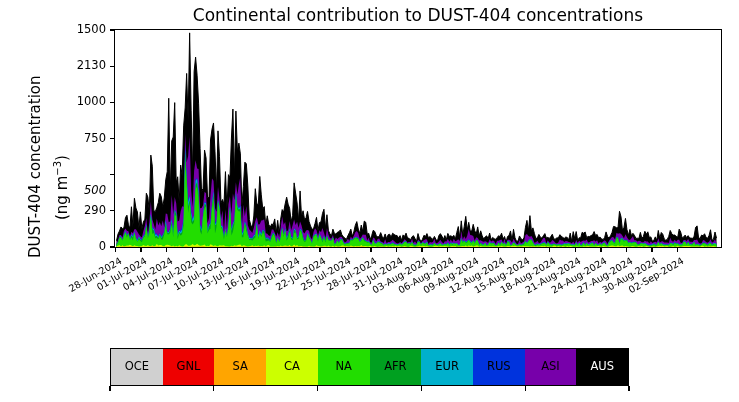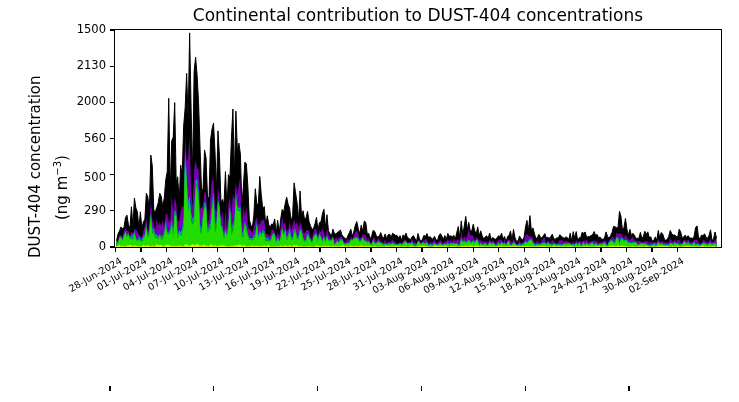--- a/index.html
+++ b/index.html
@@ -74,25 +74,25 @@
   <div id="ylabel2-wrap">
     <div id="ylabel2"><span>(ng m</span><span class="sup">−3</span><span>)</span></div>
   </div>
 
   <div id="yticks">
       <div class="ytick-mark" style="top: 246.35px;"></div>
       <div class="ytick-lbl" style="top: 241px;">0</div>
       <div class="ytick-mark" style="top: 210.183px;"></div>
       <div class="ytick-lbl" style="top: 204.833px;">290</div>
       <div class="ytick-mark" style="top: 174.017px;"></div>
-      <div class="ytick-lbl" style="top: 172px;">500</div>
+      <div class="ytick-lbl" style="top: 185px; font-style: italic;">500</div>
       <div class="ytick-mark" style="top: 137.85px;"></div>
-      <div class="ytick-lbl" style="top: 132.5px;">560</div>
+      <div class="ytick-lbl" style="top: 132.5px;">750</div>
       <div class="ytick-mark" style="top: 101.683px;"></div>
-      <div class="ytick-lbl" style="top: 96.3333px;">2000</div>
+      <div class="ytick-lbl" style="top: 96.3333px;">1000</div>
       <div class="ytick-mark" style="top: 65.5167px;"></div>
       <div class="ytick-lbl" style="top: 60.1667px;">2130</div>
       <div class="ytick-mark" style="top: 29.35px;"></div>
       <div class="ytick-lbl" style="top: 24px;">1500</div>
     </div>
 
   <div id="plot-frame">
     <svg id="plot-svg" width="606" height="217">
         <path d="M 1.50 217.00 L 1.50 210.76 L 2.99 204.10 L 4.49 200.99 L 5.98 196.94 L 7.47 198.64 L 8.96 197.65 L 10.46 187.61 L 11.95 185.21 L 13.44 194.93 L 14.93 198.25 L 16.43 176.75 L 17.92 196.64 L 19.41 168.23 L 20.90 177.95 L 22.40 182.03 L 23.89 198.13 L 25.38 181.85 L 26.87 198.67 L 28.37 192.00 L 29.86 189.19 L 31.35 163.24 L 32.84 167.03 L 34.34 181.43 L 35.83 125.08 L 37.32 136.17 L 38.81 180.47 L 40.31 181.66 L 41.80 177.45 L 43.29 172.55 L 44.78 163.25 L 46.28 166.61 L 47.77 176.80 L 49.26 167.93 L 50.75 149.79 L 52.25 141.54 L 53.74 68.24 L 55.23 162.57 L 56.72 110.97 L 58.22 107.05 L 59.71 72.62 L 61.20 152.56 L 62.69 146.77 L 64.19 172.28 L 65.68 135.03 L 67.17 145.89 L 68.66 95.89 L 70.16 77.92 L 71.65 43.45 L 73.14 90.98 L 74.63 2.89 L 76.13 80.23 L 77.62 144.45 L 79.11 41.44 L 80.60 27.14 L 82.10 45.23 L 83.59 73.17 L 85.08 118.57 L 86.57 161.65 L 88.07 158.40 L 89.56 120.09 L 91.05 127.97 L 92.54 167.48 L 94.04 167.67 L 95.53 109.99 L 97.02 99.12 L 98.51 92.98 L 100.01 121.83 L 101.50 160.94 L 102.99 100.85 L 104.49 126.68 L 105.98 172.91 L 107.47 169.51 L 108.96 174.33 L 110.46 141.64 L 111.95 178.49 L 113.44 144.64 L 114.93 147.84 L 116.43 108.06 L 117.92 79.04 L 119.41 147.31 L 120.90 81.09 L 122.40 121.10 L 123.89 113.14 L 125.38 123.89 L 126.87 176.02 L 128.37 156.62 L 129.86 132.17 L 131.35 133.81 L 132.84 155.82 L 134.34 189.60 L 135.83 195.13 L 137.32 197.62 L 138.81 185.98 L 140.31 158.69 L 141.80 173.21 L 143.29 175.32 L 144.78 146.44 L 146.28 164.83 L 147.77 178.92 L 149.26 176.60 L 150.75 195.71 L 152.25 185.79 L 153.74 194.45 L 155.23 197.23 L 156.72 193.88 L 158.22 194.68 L 159.71 188.93 L 161.20 203.06 L 162.69 190.34 L 164.19 203.39 L 165.68 189.17 L 167.17 179.59 L 168.66 182.10 L 170.16 173.84 L 171.65 167.16 L 173.14 174.19 L 174.63 178.35 L 176.13 191.62 L 177.62 185.38 L 179.11 152.88 L 180.60 163.02 L 182.10 172.93 L 183.59 190.64 L 185.08 160.96 L 186.57 186.87 L 188.07 180.78 L 189.56 189.52 L 191.05 187.68 L 192.54 181.42 L 194.04 191.53 L 195.53 195.93 L 197.02 199.33 L 198.51 198.83 L 200.01 193.49 L 201.50 187.36 L 202.99 200.39 L 204.49 192.49 L 205.98 191.95 L 207.47 183.44 L 208.96 179.26 L 210.46 198.24 L 211.95 184.72 L 213.44 200.77 L 214.93 203.75 L 216.43 205.88 L 217.92 199.14 L 219.41 203.43 L 220.90 204.11 L 222.40 202.30 L 223.89 201.64 L 225.38 199.91 L 226.87 204.79 L 228.37 206.84 L 229.86 208.06 L 231.35 209.45 L 232.84 205.85 L 234.34 202.82 L 235.83 199.17 L 237.32 206.26 L 238.81 201.94 L 240.31 195.34 L 241.80 191.62 L 243.29 199.10 L 244.78 203.65 L 246.28 195.07 L 247.77 201.50 L 249.26 191.11 L 250.75 192.35 L 252.25 204.14 L 253.74 203.32 L 255.23 209.65 L 256.72 205.46 L 258.22 200.30 L 259.71 201.38 L 261.20 205.40 L 262.69 206.93 L 264.19 206.62 L 265.68 202.62 L 267.17 206.60 L 268.66 208.28 L 270.16 203.96 L 271.65 208.71 L 273.14 204.72 L 274.63 204.22 L 276.13 207.29 L 277.62 203.24 L 279.11 204.43 L 280.60 205.34 L 282.10 205.56 L 283.59 208.09 L 285.08 205.64 L 286.57 210.33 L 288.07 204.89 L 289.56 206.41 L 291.05 203.14 L 292.54 208.11 L 294.04 208.24 L 295.53 209.99 L 297.02 206.75 L 298.51 205.66 L 300.01 208.51 L 301.50 211.45 L 302.99 203.56 L 304.49 208.76 L 305.98 211.77 L 307.47 209.21 L 308.96 205.31 L 310.46 206.48 L 311.95 203.60 L 313.44 207.81 L 314.93 206.61 L 316.43 207.98 L 317.92 209.46 L 319.41 206.39 L 320.90 209.29 L 322.40 211.04 L 323.89 205.62 L 325.38 203.65 L 326.87 206.04 L 328.37 209.48 L 329.86 205.56 L 331.35 209.66 L 332.84 203.41 L 334.34 206.46 L 335.83 205.74 L 337.32 206.90 L 338.81 205.34 L 340.31 209.17 L 341.80 202.41 L 343.29 196.56 L 344.78 207.79 L 346.28 190.87 L 347.77 205.22 L 349.26 196.33 L 350.75 186.37 L 352.25 199.96 L 353.74 192.34 L 355.23 200.98 L 356.72 201.05 L 358.22 194.31 L 359.71 200.65 L 361.20 204.06 L 362.69 196.91 L 364.19 206.12 L 365.68 200.84 L 367.17 205.85 L 368.66 208.97 L 370.16 206.95 L 371.65 205.82 L 373.14 208.68 L 374.63 203.03 L 376.13 209.86 L 377.62 207.45 L 379.11 208.65 L 380.60 209.32 L 382.10 207.64 L 383.59 205.69 L 385.08 206.73 L 386.57 203.19 L 388.07 209.01 L 389.56 206.47 L 391.05 211.96 L 392.54 206.53 L 394.04 205.49 L 395.53 200.94 L 397.02 210.49 L 398.51 199.30 L 400.01 207.76 L 401.50 211.30 L 402.99 211.16 L 404.49 205.96 L 405.98 208.77 L 407.47 209.68 L 408.96 208.05 L 410.46 197.30 L 411.95 190.38 L 413.44 200.88 L 414.93 185.65 L 416.43 201.12 L 417.92 197.89 L 419.41 203.50 L 420.90 208.58 L 422.40 207.81 L 423.89 204.40 L 425.38 207.18 L 426.87 208.09 L 428.37 205.83 L 429.86 203.60 L 431.35 208.01 L 432.84 207.37 L 434.34 208.48 L 435.83 206.50 L 437.32 204.25 L 438.81 208.93 L 440.31 209.19 L 441.80 207.66 L 443.29 208.25 L 444.78 204.76 L 446.28 205.92 L 447.77 207.60 L 449.26 208.36 L 450.75 207.04 L 452.25 207.43 L 453.74 209.85 L 455.23 203.11 L 456.72 211.38 L 458.22 201.63 L 459.71 208.39 L 461.20 201.55 L 462.69 210.55 L 464.19 207.71 L 465.68 207.73 L 467.17 202.25 L 468.66 203.23 L 470.16 201.97 L 471.65 207.55 L 473.14 206.46 L 474.63 206.49 L 476.13 205.53 L 477.62 204.80 L 479.11 201.57 L 480.60 205.55 L 482.10 204.40 L 483.59 207.84 L 485.08 207.12 L 486.57 209.08 L 488.07 209.43 L 489.56 207.78 L 491.05 201.91 L 492.54 206.40 L 494.04 208.23 L 495.53 205.66 L 497.02 202.62 L 498.51 196.41 L 500.01 196.80 L 501.50 197.71 L 502.99 197.71 L 504.49 181.29 L 505.98 186.57 L 507.47 200.25 L 508.96 197.43 L 510.46 188.42 L 511.95 199.54 L 513.44 205.25 L 514.93 199.41 L 516.43 205.65 L 517.92 203.33 L 519.41 205.26 L 520.90 208.38 L 522.40 208.18 L 523.89 208.46 L 525.38 202.35 L 526.87 208.36 L 528.37 206.45 L 529.86 201.30 L 531.35 204.30 L 532.84 201.82 L 534.34 207.59 L 535.83 206.88 L 537.32 211.14 L 538.81 210.43 L 540.31 206.86 L 541.80 210.36 L 543.29 200.44 L 544.78 208.20 L 546.28 202.48 L 547.77 204.23 L 549.26 208.91 L 550.75 210.26 L 552.25 209.42 L 553.74 206.38 L 555.23 200.48 L 556.72 203.61 L 558.22 205.12 L 559.71 205.02 L 561.20 206.35 L 562.69 207.31 L 564.19 199.16 L 565.68 202.02 L 567.17 207.98 L 568.66 206.98 L 570.16 205.12 L 571.65 207.65 L 573.14 205.63 L 574.63 208.07 L 576.13 208.08 L 577.62 208.51 L 579.11 206.28 L 580.60 197.35 L 582.10 195.89 L 583.59 207.87 L 585.08 208.42 L 586.57 205.05 L 588.07 205.79 L 589.56 203.76 L 591.05 207.38 L 592.54 208.30 L 594.04 205.47 L 595.53 199.77 L 597.02 210.32 L 598.51 209.14 L 600.01 202.03 L 601.50 208.10 L 601.50 217.00 Z" fill="#000000" stroke="none"></path>
         <path d="M 1.50 217.00 L 1.50 213.71 L 2.99 210.14 L 4.49 204.96 L 5.98 205.12 L 7.47 207.51 L 8.96 200.67 L 10.46 198.48 L 11.95 200.72 L 13.44 201.26 L 14.93 206.51 L 16.43 201.76 L 17.92 203.15 L 19.41 199.25 L 20.90 199.15 L 22.40 201.83 L 23.89 204.16 L 25.38 206.24 L 26.87 207.38 L 28.37 200.96 L 29.86 195.94 L 31.35 188.03 L 32.84 204.20 L 34.34 192.76 L 35.83 171.51 L 37.32 189.40 L 38.81 194.21 L 40.31 199.58 L 41.80 188.52 L 43.29 195.56 L 44.78 191.89 L 46.28 196.25 L 47.77 190.49 L 49.26 197.13 L 50.75 183.40 L 52.25 183.88 L 53.74 192.28 L 55.23 191.16 L 56.72 164.93 L 58.22 184.20 L 59.71 167.08 L 61.20 173.20 L 62.69 191.43 L 64.19 190.57 L 65.68 181.35 L 67.17 176.14 L 68.66 176.77 L 70.16 104.10 L 71.65 132.43 L 73.14 125.91 L 74.63 106.80 L 76.13 160.30 L 77.62 177.23 L 79.11 140.84 L 80.60 130.15 L 82.10 138.50 L 83.59 139.09 L 85.08 178.23 L 86.57 178.12 L 88.07 175.34 L 89.56 161.65 L 91.05 163.37 L 92.54 193.61 L 94.04 188.03 L 95.53 165.18 L 97.02 148.47 L 98.51 150.71 L 100.01 178.01 L 101.50 181.84 L 102.99 156.74 L 104.49 169.01 L 105.98 189.40 L 107.47 180.23 L 108.96 202.01 L 110.46 179.28 L 111.95 199.77 L 113.44 174.34 L 114.93 166.18 L 116.43 184.09 L 117.92 163.56 L 119.41 170.11 L 120.90 152.13 L 122.40 164.39 L 123.89 154.54 L 125.38 146.66 L 126.87 196.20 L 128.37 174.68 L 129.86 186.14 L 131.35 175.95 L 132.84 195.17 L 134.34 199.59 L 135.83 201.09 L 137.32 202.93 L 138.81 197.87 L 140.31 191.00 L 141.80 187.32 L 143.29 194.50 L 144.78 194.36 L 146.28 190.51 L 147.77 190.28 L 149.26 189.36 L 150.75 203.24 L 152.25 203.87 L 153.74 205.47 L 155.23 206.03 L 156.72 199.39 L 158.22 199.48 L 159.71 202.41 L 161.20 206.65 L 162.69 202.18 L 164.19 207.36 L 165.68 196.89 L 167.17 186.68 L 168.66 194.81 L 170.16 192.08 L 171.65 201.33 L 173.14 200.13 L 174.63 191.05 L 176.13 200.26 L 177.62 195.36 L 179.11 189.49 L 180.60 195.04 L 182.10 191.72 L 183.59 197.99 L 185.08 191.44 L 186.57 195.41 L 188.07 202.12 L 189.56 203.58 L 191.05 200.41 L 192.54 200.08 L 194.04 200.73 L 195.53 207.23 L 197.02 209.20 L 198.51 201.99 L 200.01 198.15 L 201.50 200.33 L 202.99 205.75 L 204.49 200.14 L 205.98 202.15 L 207.47 198.04 L 208.96 202.85 L 210.46 207.88 L 211.95 198.24 L 213.44 204.38 L 214.93 208.26 L 216.43 208.58 L 217.92 205.02 L 219.41 210.79 L 220.90 207.43 L 222.40 209.02 L 223.89 207.69 L 225.38 206.63 L 226.87 206.96 L 228.37 210.12 L 229.86 212.56 L 231.35 211.47 L 232.84 208.84 L 234.34 210.78 L 235.83 206.46 L 237.32 208.64 L 238.81 205.75 L 240.31 202.35 L 241.80 200.88 L 243.29 203.23 L 244.78 208.74 L 246.28 207.24 L 247.77 204.54 L 249.26 204.69 L 250.75 204.81 L 252.25 210.36 L 253.74 207.73 L 255.23 212.29 L 256.72 212.55 L 258.22 207.44 L 259.71 208.61 L 261.20 211.59 L 262.69 209.09 L 264.19 208.47 L 265.68 211.52 L 267.17 212.05 L 268.66 212.97 L 270.16 209.36 L 271.65 213.37 L 273.14 212.10 L 274.63 212.08 L 276.13 211.36 L 277.62 209.82 L 279.11 211.10 L 280.60 212.47 L 282.10 213.45 L 283.59 213.18 L 285.08 211.93 L 286.57 213.24 L 288.07 211.54 L 289.56 209.25 L 291.05 210.47 L 292.54 212.72 L 294.04 211.65 L 295.53 212.36 L 297.02 208.44 L 298.51 213.26 L 300.01 211.33 L 301.50 213.80 L 302.99 209.60 L 304.49 210.67 L 305.98 213.42 L 307.47 210.93 L 308.96 210.17 L 310.46 209.29 L 311.95 209.47 L 313.44 214.06 L 314.93 212.10 L 316.43 212.60 L 317.92 211.91 L 319.41 208.70 L 320.90 213.32 L 322.40 213.00 L 323.89 211.56 L 325.38 209.82 L 326.87 211.94 L 328.37 213.58 L 329.86 211.21 L 331.35 211.44 L 332.84 209.07 L 334.34 211.74 L 335.83 209.47 L 337.32 212.04 L 338.81 208.66 L 340.31 211.13 L 341.80 210.42 L 343.29 209.35 L 344.78 211.11 L 346.28 200.88 L 347.77 209.56 L 349.26 206.17 L 350.75 209.01 L 352.25 205.62 L 353.74 199.04 L 355.23 205.06 L 356.72 205.17 L 358.22 205.89 L 359.71 210.57 L 361.20 207.28 L 362.69 208.03 L 364.19 210.46 L 365.68 210.16 L 367.17 211.29 L 368.66 211.71 L 370.16 211.37 L 371.65 211.83 L 373.14 212.96 L 374.63 209.32 L 376.13 211.57 L 377.62 210.49 L 379.11 210.92 L 380.60 214.07 L 382.10 210.73 L 383.59 210.65 L 385.08 209.90 L 386.57 209.39 L 388.07 213.10 L 389.56 208.46 L 391.05 214.07 L 392.54 209.74 L 394.04 209.66 L 395.53 210.49 L 397.02 212.85 L 398.51 208.78 L 400.01 211.22 L 401.50 213.63 L 402.99 213.96 L 404.49 209.91 L 405.98 213.48 L 407.47 212.52 L 408.96 211.57 L 410.46 205.11 L 411.95 203.89 L 413.44 205.92 L 414.93 206.84 L 416.43 205.90 L 417.92 208.57 L 419.41 212.69 L 420.90 212.17 L 422.40 210.83 L 423.89 213.05 L 425.38 212.74 L 426.87 210.21 L 428.37 207.92 L 429.86 207.88 L 431.35 213.50 L 432.84 210.16 L 434.34 212.58 L 435.83 212.23 L 437.32 209.93 L 438.81 211.10 L 440.31 212.72 L 441.80 213.57 L 443.29 212.60 L 444.78 209.48 L 446.28 210.41 L 447.77 210.38 L 449.26 211.91 L 450.75 211.12 L 452.25 211.23 L 453.74 212.06 L 455.23 212.36 L 456.72 213.53 L 458.22 211.41 L 459.71 213.93 L 461.20 210.04 L 462.69 212.86 L 464.19 210.64 L 465.68 211.90 L 467.17 210.89 L 468.66 210.59 L 470.16 210.65 L 471.65 209.48 L 473.14 212.47 L 474.63 211.91 L 476.13 210.89 L 477.62 210.99 L 479.11 210.35 L 480.60 211.54 L 482.10 210.15 L 483.59 213.47 L 485.08 211.74 L 486.57 212.82 L 488.07 211.60 L 489.56 210.37 L 491.05 211.22 L 492.54 213.88 L 494.04 210.84 L 495.53 208.79 L 497.02 207.12 L 498.51 207.29 L 500.01 209.39 L 501.50 202.84 L 502.99 203.64 L 504.49 203.35 L 505.98 203.79 L 507.47 205.77 L 508.96 208.15 L 510.46 204.15 L 511.95 207.36 L 513.44 209.62 L 514.93 210.03 L 516.43 208.20 L 517.92 206.27 L 519.41 210.16 L 520.90 210.35 L 522.40 211.48 L 523.89 210.78 L 525.38 211.01 L 526.87 212.15 L 528.37 212.21 L 529.86 210.70 L 531.35 211.48 L 532.84 211.57 L 534.34 213.47 L 535.83 211.20 L 537.32 213.06 L 538.81 212.35 L 540.31 211.75 L 541.80 212.39 L 543.29 208.33 L 544.78 212.50 L 546.28 211.44 L 547.77 211.25 L 549.26 212.48 L 550.75 212.59 L 552.25 212.62 L 553.74 213.08 L 555.23 207.72 L 556.72 210.90 L 558.22 211.69 L 559.71 209.77 L 561.20 211.49 L 562.69 209.65 L 564.19 209.85 L 565.68 212.84 L 567.17 212.97 L 568.66 209.89 L 570.16 210.04 L 571.65 211.04 L 573.14 209.00 L 574.63 211.87 L 576.13 211.64 L 577.62 212.04 L 579.11 210.08 L 580.60 209.95 L 582.10 209.53 L 583.59 212.47 L 585.08 213.40 L 586.57 213.23 L 588.07 209.99 L 589.56 210.58 L 591.05 211.94 L 592.54 212.87 L 594.04 211.73 L 595.53 209.30 L 597.02 212.55 L 598.51 211.72 L 600.01 209.52 L 601.50 212.85 L 601.50 217.00 Z" fill="#7700aa" stroke="none"></path>
@@ -150,20 +150,32 @@
       <div class="xtick-mark" style="left: 600.3px;"></div>
       <div class="xtick-lbl" style="left: 540.95px; width: 62px;">24-Aug-2024</div>
       <div class="xtick-mark" style="left: 625.85px;"></div>
       <div class="xtick-lbl" style="left: 566.5px; width: 62px;">27-Aug-2024</div>
       <div class="xtick-mark" style="left: 651.4px;"></div>
       <div class="xtick-lbl" style="left: 592.05px; width: 62px;">30-Aug-2024</div>
       <div class="xtick-mark" style="left: 676.95px;"></div>
       <div class="xtick-lbl" style="left: 617.6px; width: 62px;">02-Sep-2024</div>
     </div>
 
+  <div id="legend">
+      <div class="legend-cell" style="background: rgb(208, 208, 208); color: rgb(0, 0, 0);">OCE</div>
+      <div class="legend-cell" style="background: rgb(238, 0, 0); color: rgb(0, 0, 0);">GNL</div>
+      <div class="legend-cell" style="background: rgb(255, 165, 0); color: rgb(0, 0, 0);">SA</div>
+      <div class="legend-cell" style="background: rgb(204, 255, 0); color: rgb(0, 0, 0);">CA</div>
+      <div class="legend-cell" style="background: rgb(34, 221, 0); color: rgb(0, 0, 0);">NA</div>
+      <div class="legend-cell" style="background: rgb(0, 160, 32); color: rgb(0, 0, 0);">AFR</div>
+      <div class="legend-cell" style="background: rgb(0, 176, 204); color: rgb(0, 0, 0);">EUR</div>
+      <div class="legend-cell" style="background: rgb(0, 51, 221); color: rgb(0, 0, 0);">RUS</div>
+      <div class="legend-cell" style="background: rgb(119, 0, 170); color: rgb(0, 0, 0);">ASI</div>
+      <div class="legend-cell" style="background: rgb(0, 0, 0); color: rgb(255, 255, 255);">AUS</div>
+    </div>
   <div id="legend-ticks">
       <div class="cb-tick" style="left: 109.35px;"></div>
       <div class="cb-tick" style="left: 213.15px;"></div>
       <div class="cb-tick" style="left: 316.95px;"></div>
       <div class="cb-tick" style="left: 420.75px;"></div>
       <div class="cb-tick" style="left: 524.55px;"></div>
       <div class="cb-tick" style="left: 628.35px;"></div>
     </div>
 
 </div>

